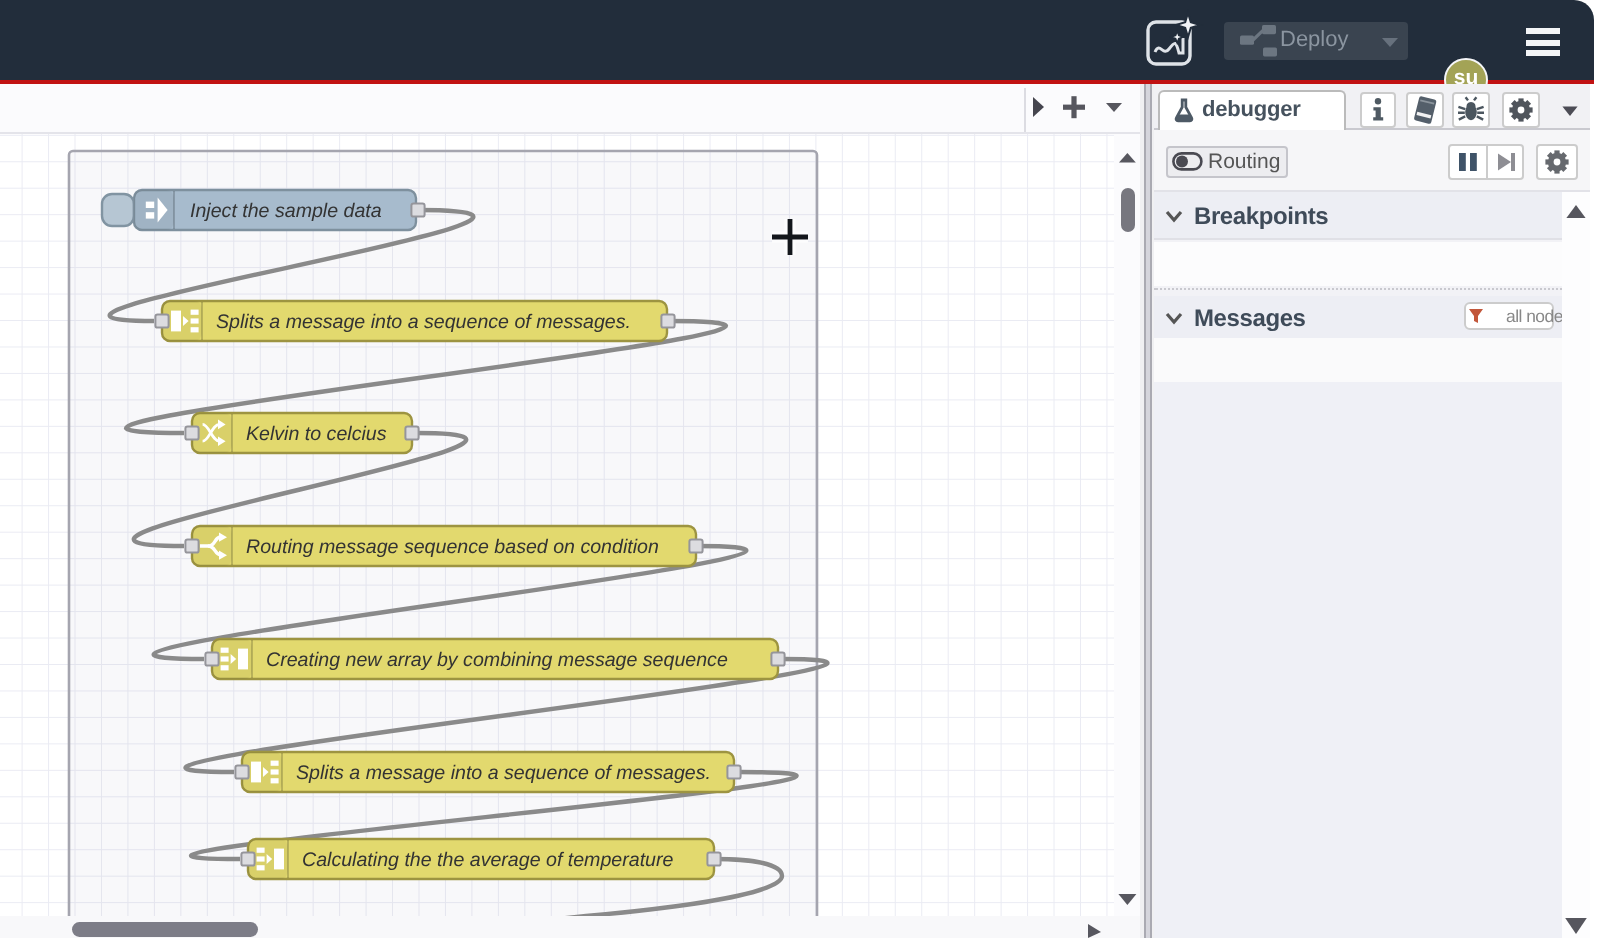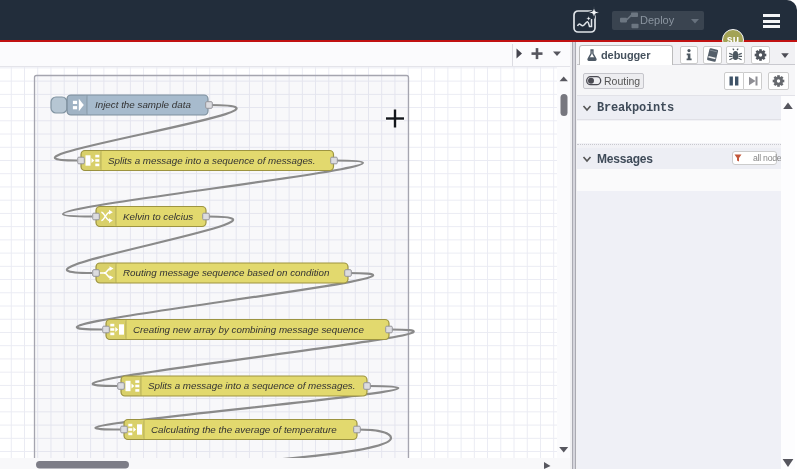--- a/index.html
+++ b/index.html
@@ -288,21 +288,21 @@
       </g>
       <circle cx="10.5" cy="9" r="4.6"></circle>
     </g>
     <circle cx="10.5" cy="9" r="1.7" fill="#fff"></circle>
   </svg>
 
   <div class="abs" style="left:577px;top:96px;width:218px;height:24px;background:#edeef4;border-bottom:1px solid #e0e0e6;"></div>
   <svg class="abs" style="left:581px;top:102px;" width="12" height="12" viewBox="0 0 12 12">
     <path d="M2.5 4 L6 8 L9.5 4" fill="none" stroke="#555" stroke-width="1.6"></path>
   </svg>
-  <div class="abs" style="left:597px;top:99px;width:120px;height:18px;color:#3f4b59;font-size:12px;font-weight:bold;letter-spacing:-0.2px;line-height:18px;font-family:Liberation Mono, monospace;">Breakpoints</div>
+  <div class="abs" style="left:597px;top:99px;width:120px;height:18px;color:#3f4b59;font-size:12px;font-weight:bold;letter-spacing:-0.2px;line-height:18px;">Breakpoints</div>
   <div class="abs" style="left:577px;top:121px;width:218px;height:22px;background:#fcfcfd;"></div>
   <div class="abs" style="left:577px;top:144px;width:218px;height:0;border-top:1px dotted #c9c9cf;"></div>
 
   <div class="abs" style="left:577px;top:148px;width:218px;height:21px;background:#edeef4;"></div>
   <svg class="abs" style="left:581px;top:153px;" width="12" height="12" viewBox="0 0 12 12">
     <path d="M2.5 4 L6 8 L9.5 4" fill="none" stroke="#555" stroke-width="1.6"></path>
   </svg>
   <div class="abs" style="left:597px;top:150px;width:120px;height:18px;color:#3f4b59;font-size:12px;font-weight:bold;letter-spacing:-0.2px;line-height:18px;">Messages</div>
   <div class="abs" style="left:732px;top:151px;width:45px;height:14px;background:#fff;border:1px solid #ccc;border-radius:3px;"></div>
   <svg class="abs" style="left:733px;top:153px;" width="10" height="10" viewBox="0 0 10 10">

